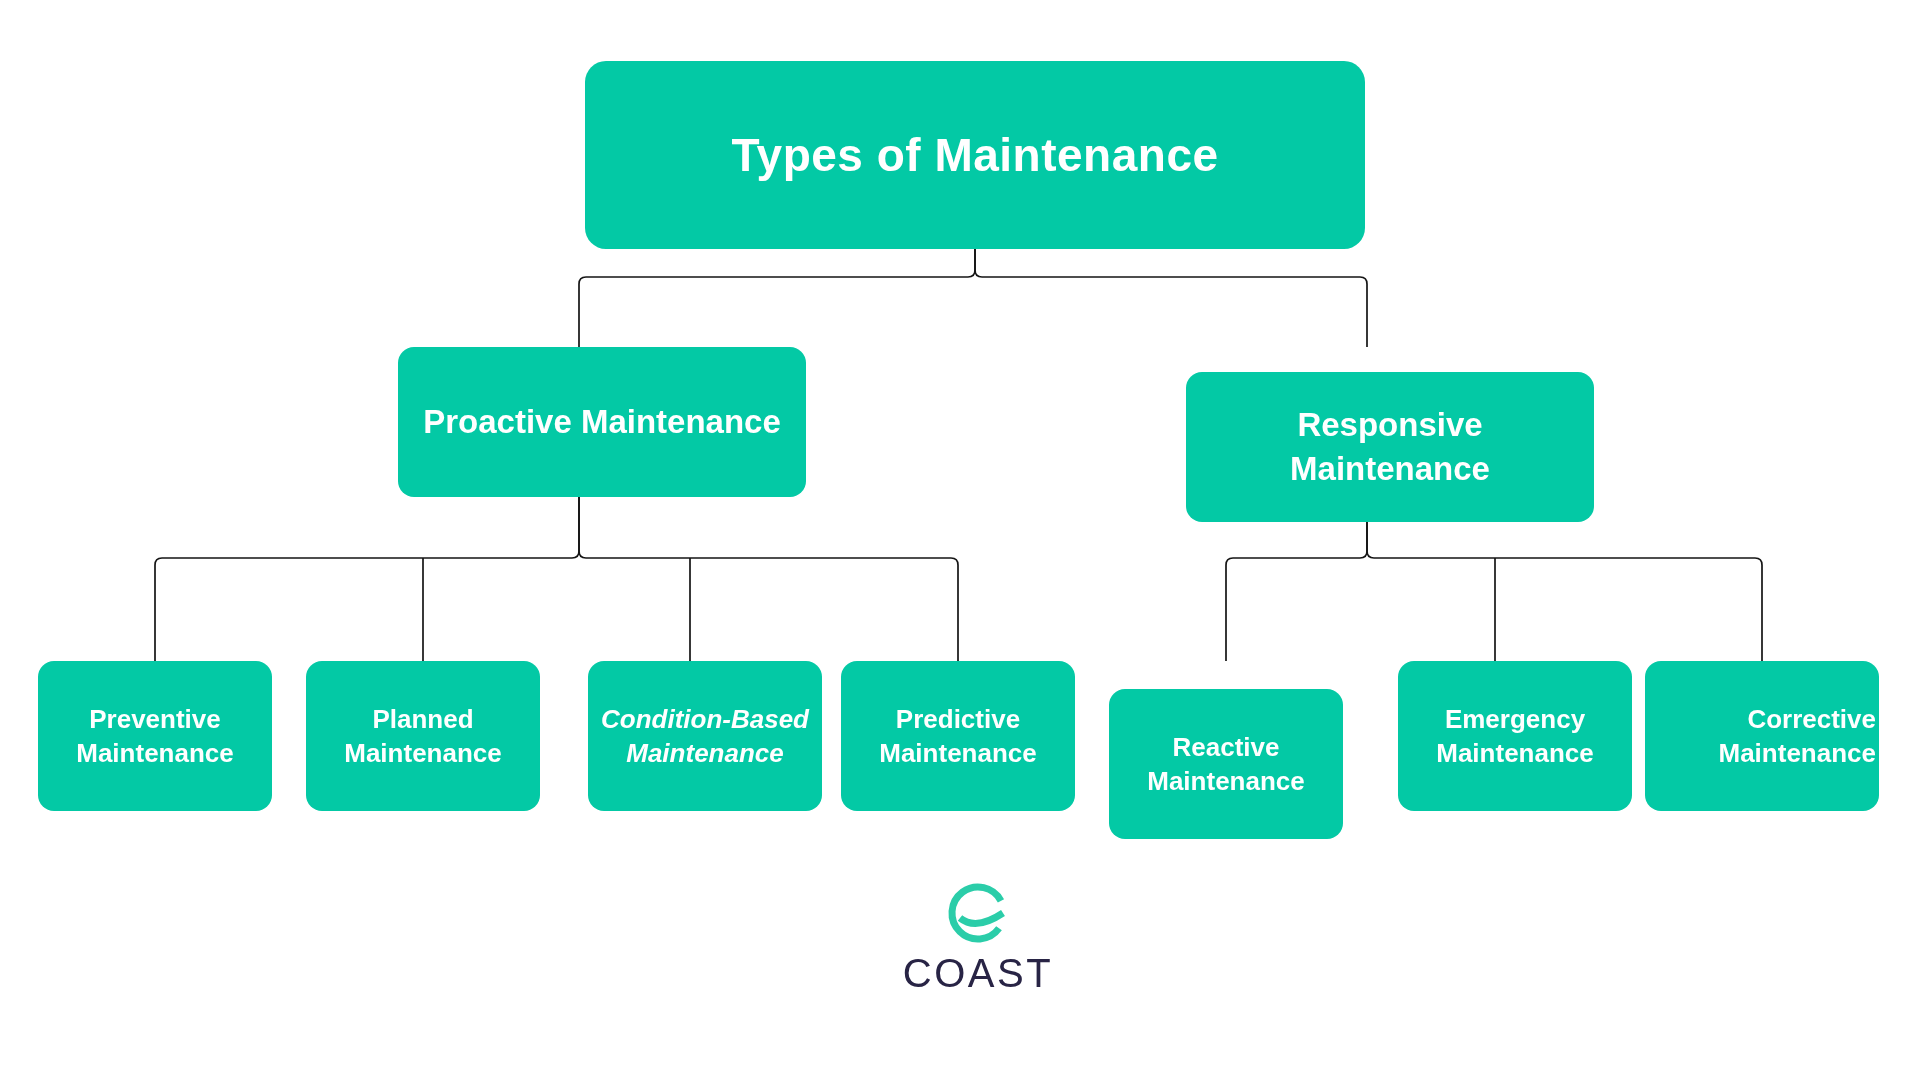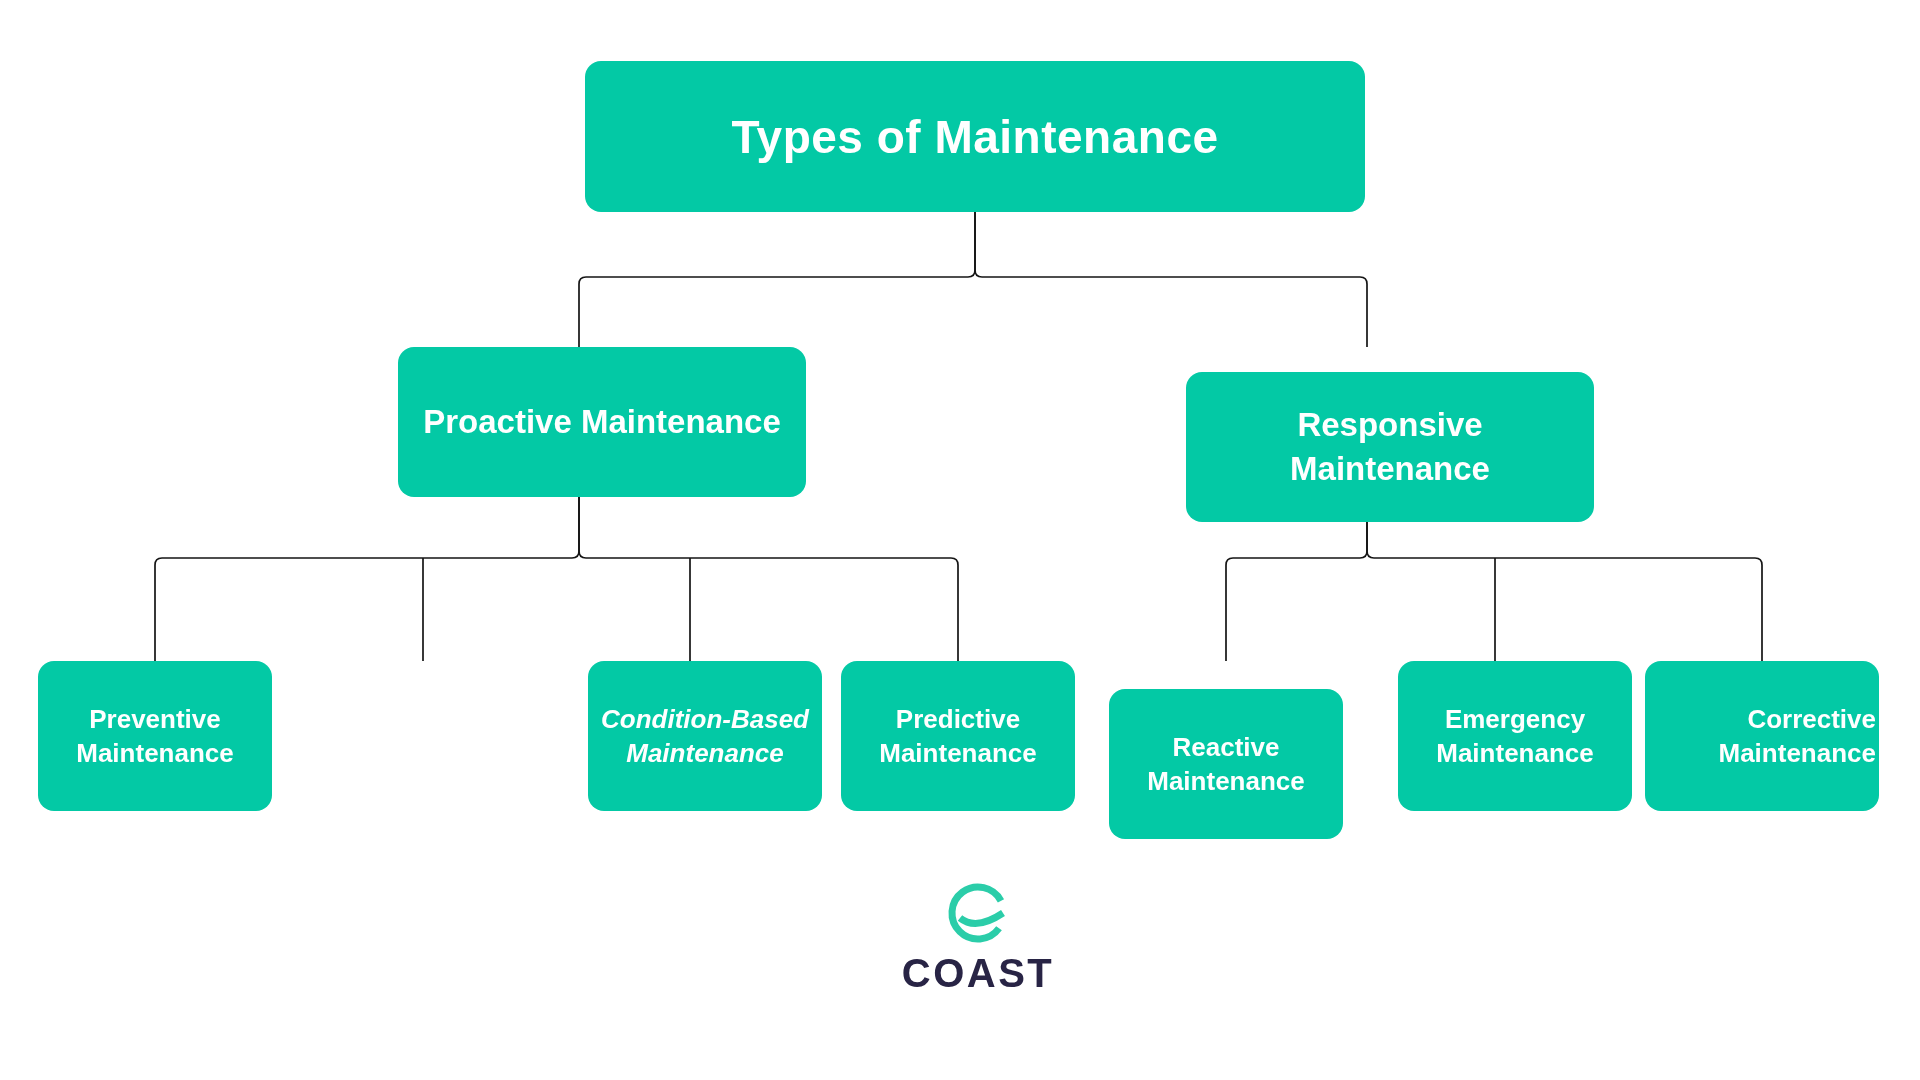--- a/index.html
+++ b/index.html
@@ -20,42 +20,42 @@
   .node{
     position:absolute;
     background:var(--accent,#03C9A5);
     color:var(--node-text,#fff);
     border-radius:16px;
     display:flex;align-items:center;justify-content:center;
     text-align:center;
     font-weight:bold;
     box-sizing:border-box;
   }
-  .root{left:585px;top:61px;width:780px;height:151px;font-size:46px;letter-spacing:.5px;}
+  .root{left:585px;top:61px;width:780px;height:188px;font-size:46px;letter-spacing:.5px;border-radius:21px;}
   .l2{top:347px;width:408px;height:150px;font-size:33px;line-height:1.33;padding:0 20px;}
   .b0{left:398px;}
   .b1{left:1186px;margin-top:25px;}
   .l3{top:661px;width:234px;height:150px;font-size:26px;line-height:1.32;padding:4px 3px;}
   .c0{left:38px;}
   .c1{left:306px;}
   .c2{left:588px;font-style:italic;}
   .c3{left:841px;}
   .c4{left:1109px;margin-top:28px;}
   .c5{left:1378px;margin-left:20px;}
   .c6{left:1645px;text-align:right;}
   .logo{
     position:absolute;left:878px;top:881px;width:200px;height:120px;
     display:flex;flex-direction:column;align-items:center;
   }
   .logo-mark{width:64px;height:64px;display:block;}
   .logo-mark path{fill:none;stroke:var(--logo-teal,#2BCDA9);stroke-width:7;stroke-linecap:butt;}
   .wordmark{
     margin-top:8px;
     color:var(--wordmark-navy,#282445);
-    font-size:40px;font-weight:bold;letter-spacing:2.5px;
+    font-size:40px;font-weight:normal;letter-spacing:2.5px;
     line-height:1;
   }
 </style>
 </head>
 <body>
 
 <div class="canvas">
 
   <svg class="connectors" viewBox="0 0 1920 1080" aria-hidden="true">
 
@@ -71,20 +71,21 @@
     <path d="M 1367 497 L 1367 551 Q 1367 558 1374 558 L 1755 558 Q 1762 558 1762 565 L 1762 661"></path>
     <path d="M 1495 558 L 1495 661"></path>
   </svg>
 
   <div class="node root">Types of Maintenance</div>
 
   <div class="node l2 b0">Proactive Maintenance</div>
   <div class="node l2 b1">Responsive Maintenance</div>
 
   <div class="node l3 c0">Preventive Maintenance</div>
+  <div class="node l3 c1">Planned Maintenance</div>
   <div class="node l3 c2">Condition-Based Maintenance</div>
   <div class="node l3 c3">Predictive Maintenance</div>
   <div class="node l3 c4">Reactive Maintenance</div>
   <div class="node l3 c5">Emergency Maintenance</div>
   <div class="node l3 c6">Corrective Maintenance</div>
 
   <div class="logo">
     <svg class="logo-mark" viewBox="0 0 64 64" aria-hidden="true">
       <path d="M 54.96 19.8 A 26 26 0 1 0 53.03 47.28"></path>
       <path d="M 14 37 Q 30 50 57 32"></path>

